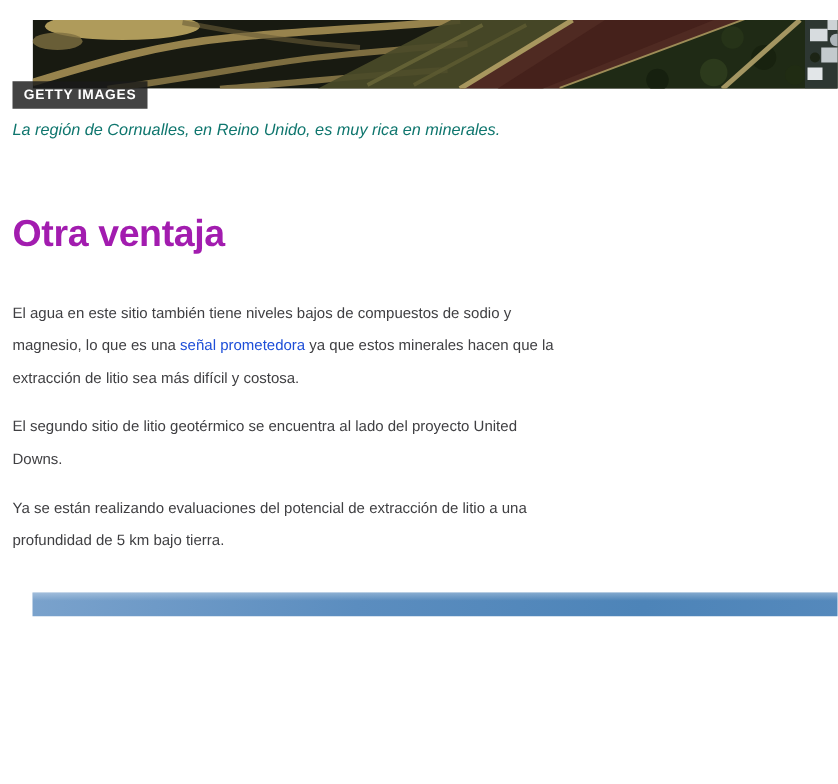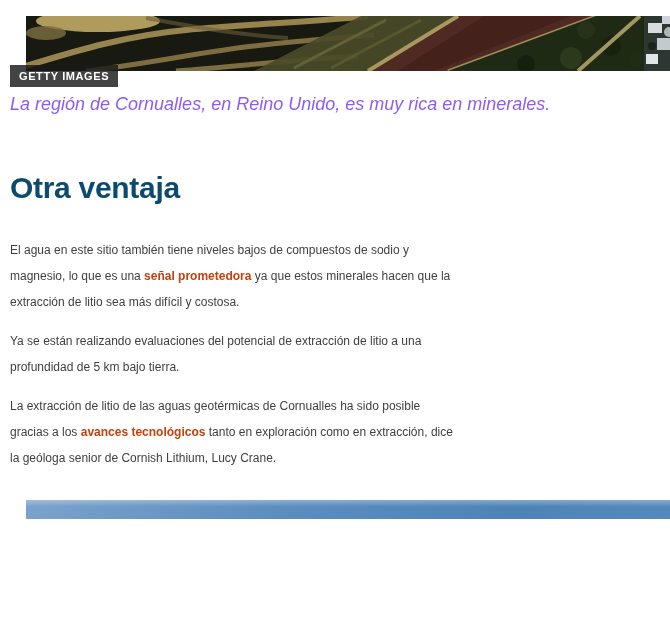--- a/index.html
+++ b/index.html
@@ -33,43 +33,43 @@
     background: rgba(26, 26, 26, 0.82);
     color: #ffffff;
     font-size: 11px;
     font-weight: 700;
     letter-spacing: 0.6px;
     line-height: 12px;
     padding: 5px 9px;
   }
   .caption {
     font-style: italic;
-    color: #8b5cf6;
-    font-size: 18px;
+    color: #0f766e;
+    font-size: 13px;
     line-height: 18px;
     margin-top: 8px;
   }
 
   
   .section-heading {
-    color: #0c4a6e;
+    color: #a21caf;
     font-size: 30px;
     line-height: 34px;
     font-weight: 700;
     letter-spacing: -0.3px;
     margin: 58px 0 32px 0;
   }
   .article-paragraph {
     color: #3f3f42;
     font-size: 12px;
     line-height: 26px;
     margin: 0 0 13px 0;
     white-space: pre-line; 
   }
-  .article-paragraph strong { color: #c2410c; font-weight: 700; }
+  .article-paragraph strong { color: #1d4ed8; font-weight: 400; }
 
   
   .sea-figure { margin-top: 0; }
   .sea-media {
     display: block;
     width: 650px;
     height: 19px;
     background-image:
       linear-gradient(to bottom, rgba(255,255,255,0.30), rgba(255,255,255,0) 35%),
       linear-gradient(100deg, #7aa2cc 0%, #5b8dbf 40%, #4d84b8 75%, #5589bc 100%);
@@ -123,25 +123,24 @@
   </figure>
   <div class="caption">La región de Cornualles, en Reino Unido, es muy rica en minerales.</div>
 
   <h2 class="section-heading">Otra ventaja</h2>
 
   <p class="article-paragraph"><span>El agua en este sitio también tiene niveles bajos de compuestos de sodio y
 magnesio, lo que es una </span><strong>señal prometedora</strong><span> ya que estos minerales hacen que la
 extracción de litio sea más difícil y costosa.</span></p>
 
 
+  <p class="article-paragraph"><span>El segundo sitio de litio geotérmico se encuentra al lado del proyecto United
+Downs.</span><strong></strong><span></span></p>
 
   <p class="article-paragraph"><span>Ya se están realizando evaluaciones del potencial de extracción de litio a una
 profundidad de 5 km bajo tierra.</span><strong></strong><span></span></p>
 
-  <p class="article-paragraph"><span>La extracción de litio de las aguas geotérmicas de Cornualles ha sido posible
-gracias a los </span><strong>avances tecnológicos</strong><span> tanto en exploración como en extracción, dice
-la geóloga senior de Cornish Lithium, Lucy Crane.</span></p>
 
   <figure class="sea-figure">
     <div class="sea-media"></div>
   </figure>
 
 </div>
 
 </body></html>

